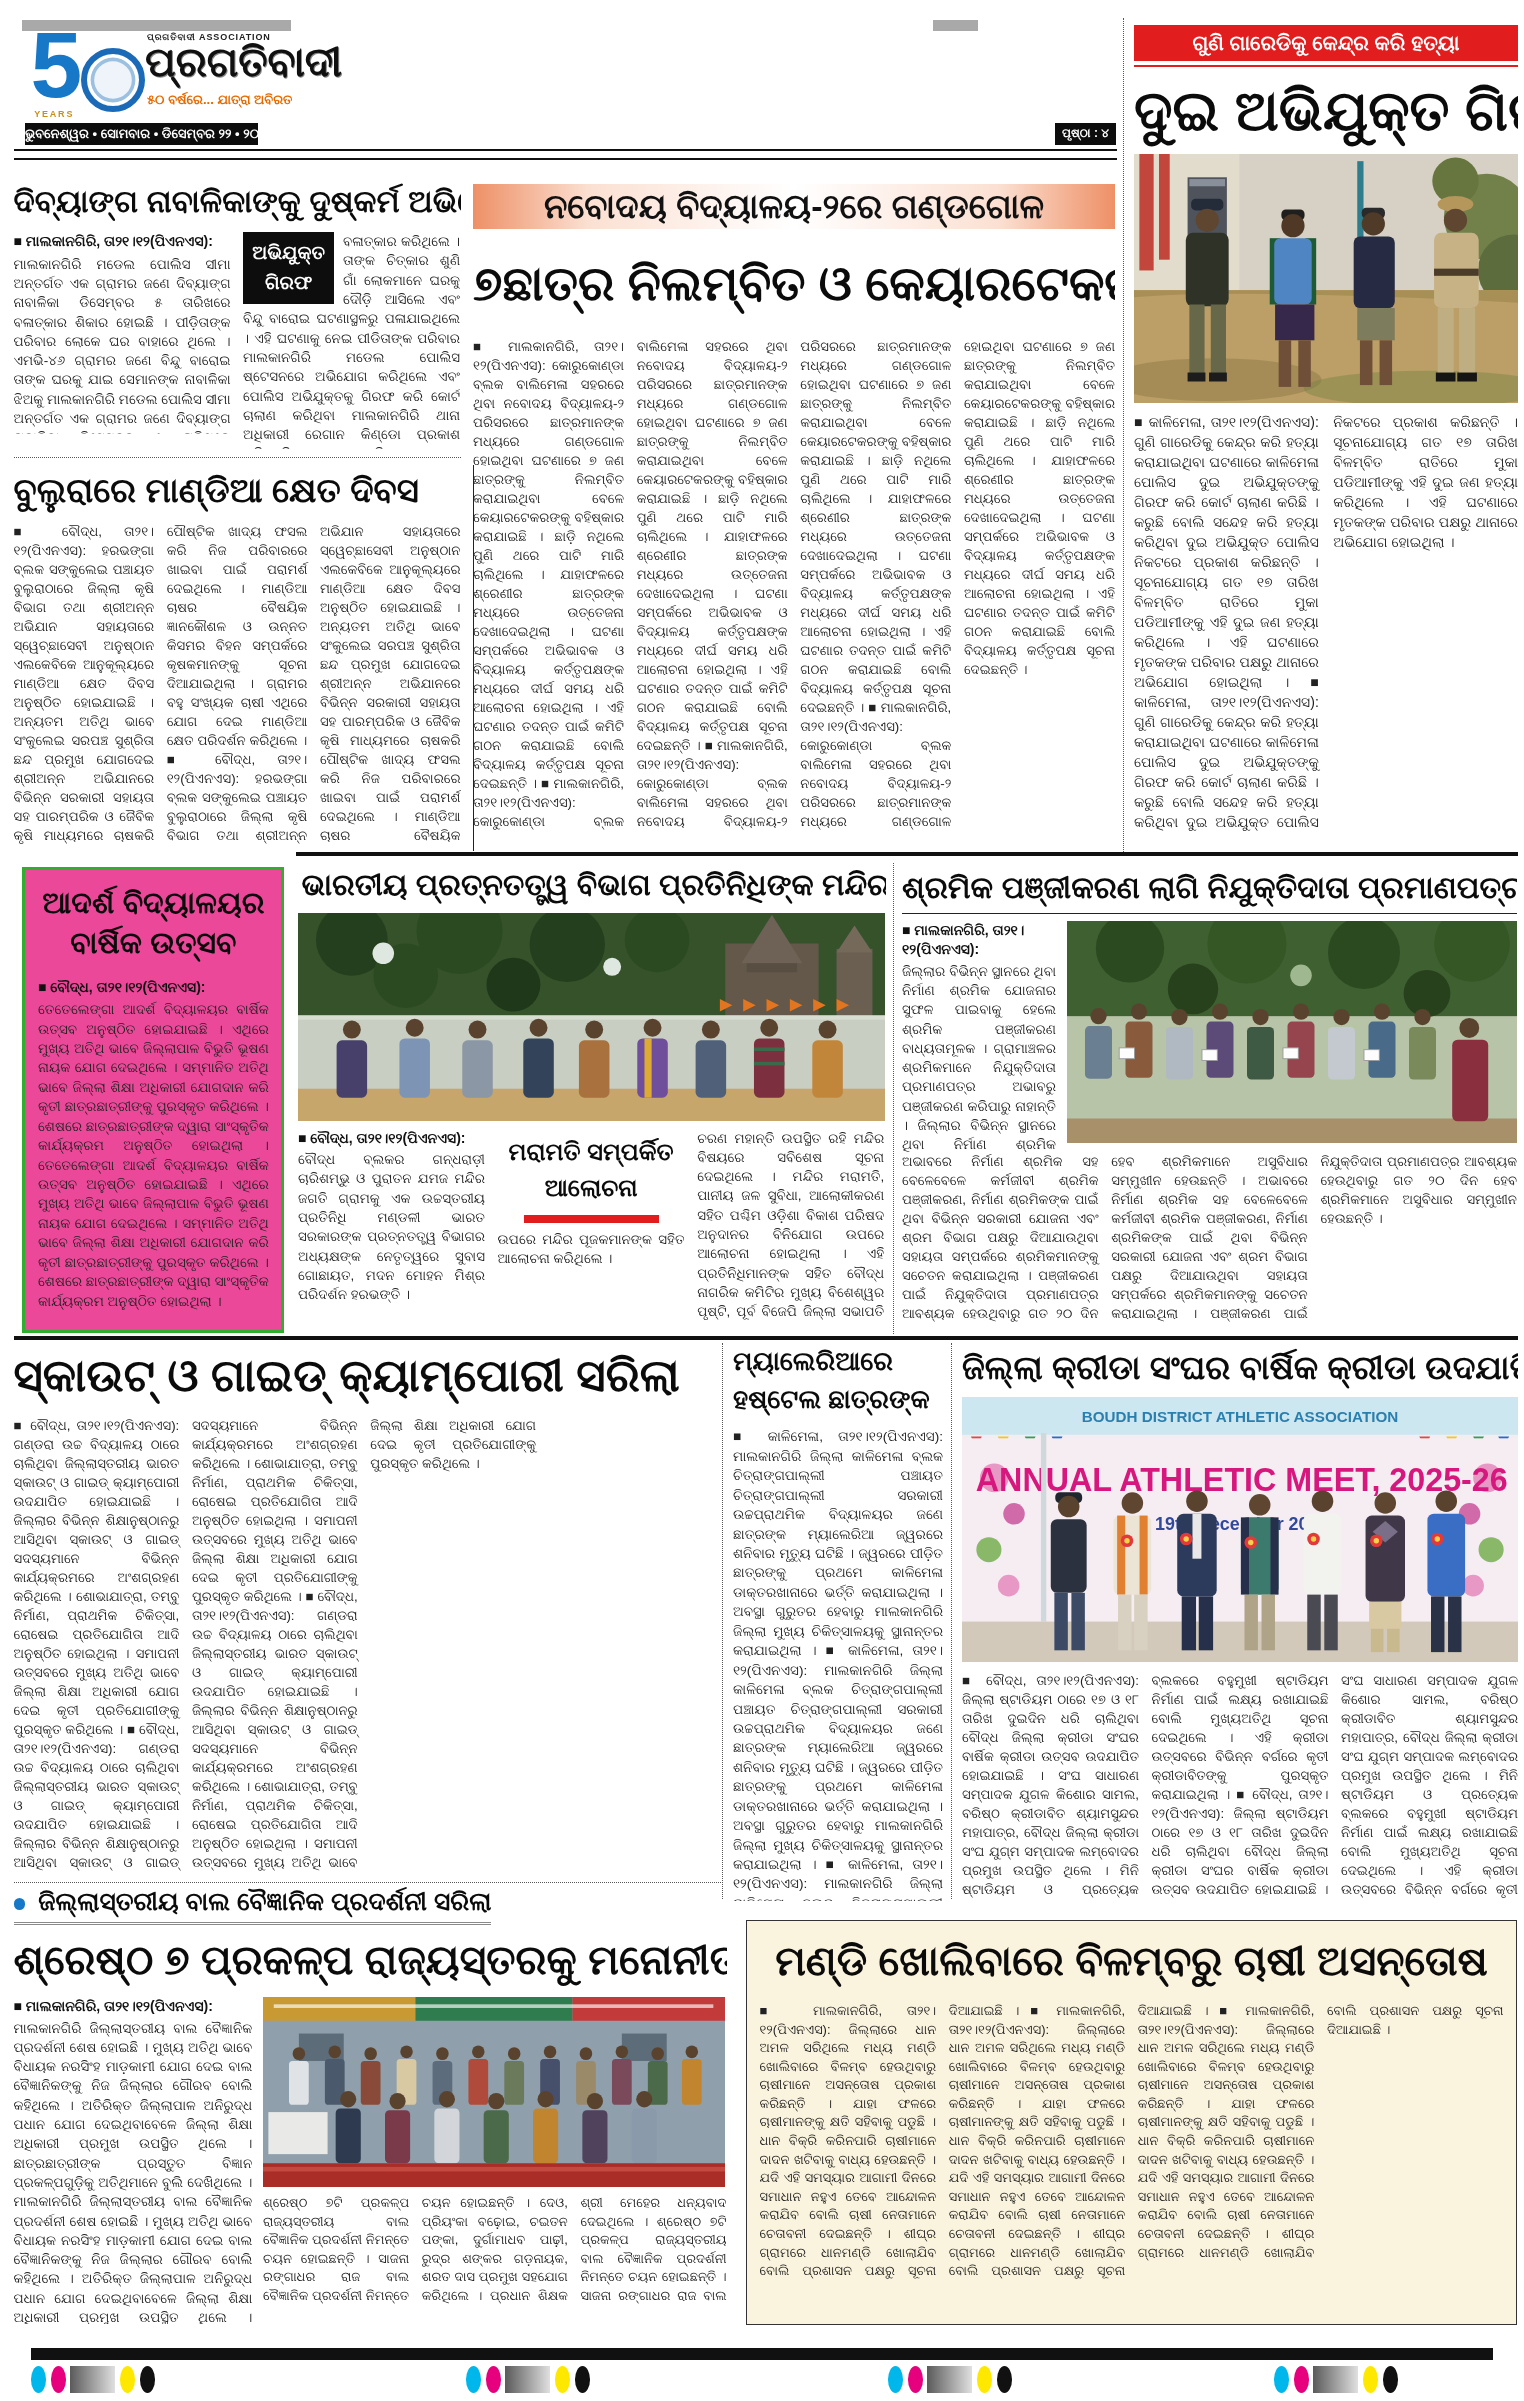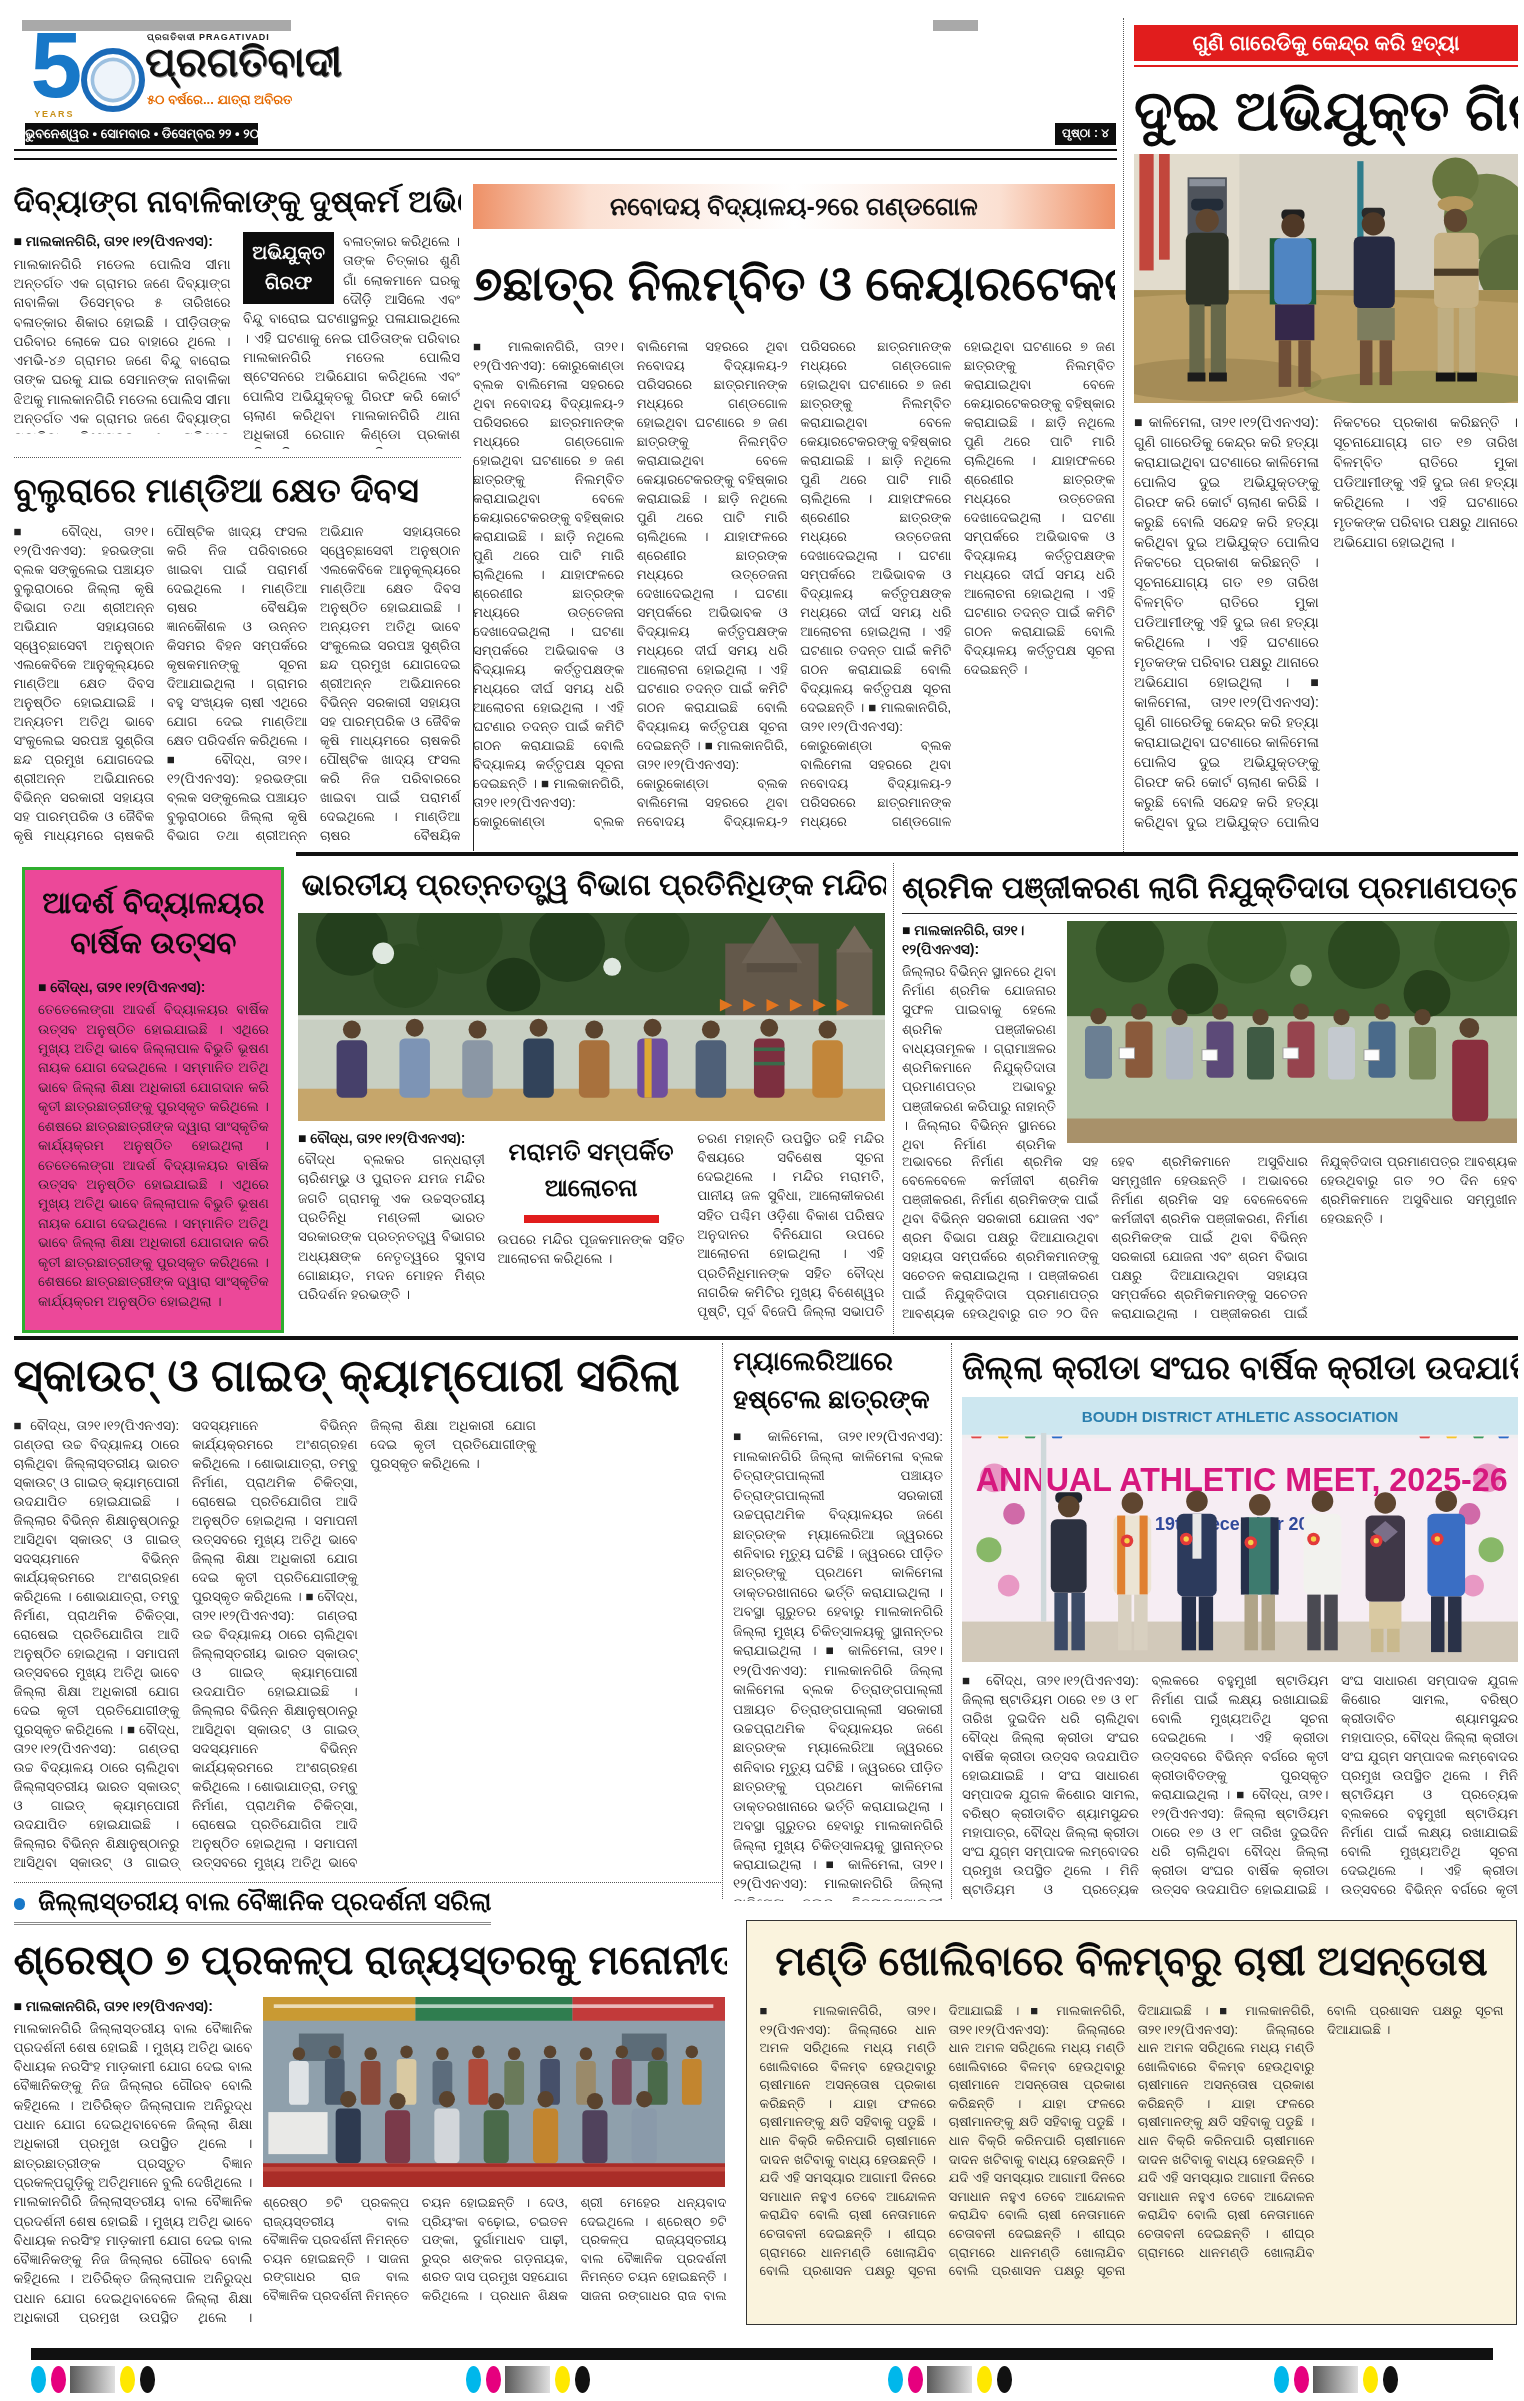--- a/index.html
+++ b/index.html
@@ -24,21 +24,21 @@
 <body>
 
 <div id="page">
 
   <div class="abs" style="left:22.4px;top:20px;width:269px;height:10.8px;background:#a9a9a9;"></div>
   <div class="abs" style="left:933px;top:20px;width:45px;height:10.8px;background:#a9a9a9;"></div>
 
   <div class="abs" style="left:27px;top:32px;width:377px;height:90px;">
     <span class="abs" style="left:3.6px;top:-12.6px;font-size:93px;font-weight:800;color:#1878c8;line-height:1;">5</span>
     <span class="abs" style="left:54px;top:16px;width:52px;height:52px;border-radius:50%;border:6.3px solid #1a6ab8;background:#eef4fa;box-shadow:inset 0 0 0 3.6px #fff, inset 0 0 0 7.2px #9cc0e0;"></span>
-    <span class="abs" style="left:120px;top:0px;font-size:9px;font-weight:bold;color:#222;letter-spacing:0.9px;">ପ୍ରଗତିବାଦୀ  PRAGATIVADI</span>
+    <span class="abs" style="left:120px;top:0px;font-size:9px;font-weight:bold;color:#222;letter-spacing:0.9px;">ପ୍ରଗତିବାଦୀ  ASSOCIATION</span>
     <span class="abs" style="left:118px;top:7.2px;font-size:41px;font-weight:900;color:#101010;text-shadow:0.9px 0.9px 0 #888;white-space:nowrap;">ପ୍ରଗତିବାଦୀ</span>
     <span class="abs" style="left:7.2px;top:77px;font-size:9px;font-weight:bold;color:#c89018;letter-spacing:1.8px;">YEARS</span>
     <span class="abs" style="left:120px;top:60px;font-size:13px;font-weight:bold;color:#e56a00;white-space:nowrap;">୫୦ ବର୍ଷରେ... ଯାତ୍ରା ଅବିରତ</span>
   </div>
 
   <div class="abs" style="left:25px;top:123px;width:233px;height:21.5px;background:#0d0d0d;color:#fff;font-size:13px;font-weight:bold;text-align:center;line-height:21.5px;white-space:nowrap;">ଭୁବନେଶ୍ୱର • ସୋମବାର • ଡିସେମ୍ବର ୨୨ • ୨୦୨୫</div>
 
 
   <div class="abs" style="left:1055px;top:123px;width:61px;height:21.5px;background:#0d0d0d;color:#fff;font-size:12px;font-weight:bold;text-align:center;line-height:21.5px;white-space:nowrap;">ପୃଷ୍ଠା : ୪</div>
 
@@ -115,21 +115,21 @@
   </div>
 
   <div class="abs dotted-h" style="left:13.5px;top:457px;width:447px;"></div>
 
   <div class="abs" style="left:13.5px;top:465px;width:447px;height:386px;border-right:1.8px solid #222;padding-right:12px;">
     <div class="hl nowrap" style="font-size:34px;height:50px;line-height:50px;">ବୁଲୁରାରେ ମାଣ୍ଡିଆ କ୍ଷେତ ଦିବସ</div>
     <div class="body-text cols c3" style="margin-top:7.2px;height:323px;font-size:13.3px;">■ ବୌଦ୍ଧ, ତା୨୧।୧୨(ପିଏନଏସ): ହରଭଙ୍ଗା ବ୍ଲକ ସଙ୍କୁଲେଇ ପଞ୍ଚାୟତ ବୁଲୁରାଠାରେ ଜିଲ୍ଲା କୃଷି ବିଭାଗ ତଥା ଶ୍ରୀଅନ୍ନ ଅଭିଯାନ ସହାୟତାରେ ସ୍ୱେଚ୍ଛାସେବୀ ଅନୁଷ୍ଠାନ ଏଲକେବିକେ ଆନୁକୂଲ୍ୟରେ ମାଣ୍ଡିଆ କ୍ଷେତ ଦିବସ ଅନୁଷ୍ଠିତ ହୋଇଯାଇଛି । ଅନ୍ୟତମ ଅତିଥି ଭାବେ ସଂକୁଲେଇ ସରପଞ୍ଚ ସୁଶ୍ରିତା ଛନ୍ଦ ପ୍ରମୁଖ ଯୋଗଦେଇ ଶ୍ରୀଅନ୍ନ ଅଭିଯାନରେ ବିଭିନ୍ନ ସରକାରୀ ସହାୟତା ସହ ପାରମ୍ପରିକ ଓ ଜୈବିକ କୃଷି ମାଧ୍ୟମରେ ଚାଷକରି ପୌଷ୍ଟିକ ଖାଦ୍ୟ ଫସଲ କରି ନିଜ ପରିବାରରେ ଖାଇବା ପାଇଁ ପରାମର୍ଶ ଦେଇଥିଲେ । ମାଣ୍ଡିଆ ଚାଷର ବୈଷୟିକ ଜ୍ଞାନକୌଶଳ ଓ ଉନ୍ନତ କିସମର ବିହନ ସମ୍ପର୍କରେ କୃଷକମାନଙ୍କୁ ସୂଚନା ଦିଆଯାଇଥିଲା । ଗ୍ରାମର ବହୁ ସଂଖ୍ୟକ ଚାଷୀ ଏଥିରେ ଯୋଗ ଦେଇ ମାଣ୍ଡିଆ କ୍ଷେତ ପରିଦର୍ଶନ କରିଥିଲେ । ■ ବୌଦ୍ଧ, ତା୨୧।୧୨(ପିଏନଏସ): ହରଭଙ୍ଗା ବ୍ଲକ ସଙ୍କୁଲେଇ ପଞ୍ଚାୟତ ବୁଲୁରାଠାରେ ଜିଲ୍ଲା କୃଷି ବିଭାଗ ତଥା ଶ୍ରୀଅନ୍ନ ଅଭିଯାନ ସହାୟତାରେ ସ୍ୱେଚ୍ଛାସେବୀ ଅନୁଷ୍ଠାନ ଏଲକେବିକେ ଆନୁକୂଲ୍ୟରେ ମାଣ୍ଡିଆ କ୍ଷେତ ଦିବସ ଅନୁଷ୍ଠିତ ହୋଇଯାଇଛି । ଅନ୍ୟତମ ଅତିଥି ଭାବେ ସଂକୁଲେଇ ସରପଞ୍ଚ ସୁଶ୍ରିତା ଛନ୍ଦ ପ୍ରମୁଖ ଯୋଗଦେଇ ଶ୍ରୀଅନ୍ନ ଅଭିଯାନରେ ବିଭିନ୍ନ ସରକାରୀ ସହାୟତା ସହ ପାରମ୍ପରିକ ଓ ଜୈବିକ କୃଷି ମାଧ୍ୟମରେ ଚାଷକରି ପୌଷ୍ଟିକ ଖାଦ୍ୟ ଫସଲ କରି ନିଜ ପରିବାରରେ ଖାଇବା ପାଇଁ ପରାମର୍ଶ ଦେଇଥିଲେ । ମାଣ୍ଡିଆ ଚାଷର ବୈଷୟିକ ଜ୍ଞାନକୌଶଳ ଓ ଉନ୍ନତ କିସମର ବିହନ ସମ୍ପର୍କରେ କୃଷକମାନଙ୍କୁ ସୂଚନା ଦିଆଯାଇଥିଲା । ଗ୍ରାମର ବହୁ ସଂଖ୍ୟକ ଚାଷୀ ଏଥିରେ ଯୋଗ ଦେଇ ମାଣ୍ଡିଆ କ୍ଷେତ ପରିଦର୍ଶନ କରିଥିଲେ ।</div>
   </div>
 
   <div class="abs" style="left:473px;top:184px;width:642px;height:668px;">
-    <div style="height:45px;background:linear-gradient(90deg,#ee9066 0%,#fbe0d2 18%,#ffffff 50%,#fbe0d2 82%,#ee9066 100%);color:#111;font-weight:800;font-size:25px;text-align:center;line-height:45px;white-space:nowrap;overflow:hidden;">ନବୋଦୟ ବିଦ୍ୟାଳୟ-୨ରେ ଗଣ୍ଡଗୋଳ</div>
+    <div style="height:45px;background:linear-gradient(90deg,#ee9066 0%,#fbe0d2 18%,#ffffff 50%,#fbe0d2 82%,#ee9066 100%);color:#111;font-weight:800;font-size:34px;text-align:center;line-height:45px;white-space:nowrap;overflow:hidden;">ନବୋଦୟ ବିଦ୍ୟାଳୟ-୨ରେ ଗଣ୍ଡଗୋଳ</div>
     <div class="hl nowrap" style="font-size:48px;text-align:center;margin-top:12.6px;height:83px;line-height:83px;">୭ଛାତ୍ର ନିଲମ୍ବିତ ଓ କେୟାରଟେକର ବହିଷ୍କୃତ</div>
     <div class="body-text cols c4" style="margin-top:12.6px;height:501px;font-size:13.3px;">■ ମାଲକାନଗିରି, ତା୨୧।୧୨(ପିଏନଏସ): କୋରୁକୋଣ୍ଡା ବ୍ଲକ ବାଲିମେଳା ସହରରେ ଥିବା ନବୋଦୟ ବିଦ୍ୟାଳୟ-୨ ପରିସରରେ ଛାତ୍ରମାନଙ୍କ ମଧ୍ୟରେ ଗଣ୍ଡଗୋଳ ହୋଇଥିବା ଘଟଣାରେ ୭ ଜଣ ଛାତ୍ରଙ୍କୁ ନିଲମ୍ବିତ କରାଯାଇଥିବା ବେଳେ କେୟାରଟେକରଙ୍କୁ ବହିଷ୍କାର କରାଯାଇଛି । ଛାଡ଼ି ନଥିଲେ ପୁଣି ଥରେ ପାଟି ମାରି ଚାଲିଥିଲେ । ଯାହାଫଳରେ ଶ୍ରେଣୀର ଛାତ୍ରଙ୍କ ମଧ୍ୟରେ ଉତ୍ତେଜନା ଦେଖାଦେଇଥିଲା । ଘଟଣା ସମ୍ପର୍କରେ ଅଭିଭାବକ ଓ ବିଦ୍ୟାଳୟ କର୍ତ୍ତୃପକ୍ଷଙ୍କ ମଧ୍ୟରେ ଦୀର୍ଘ ସମୟ ଧରି ଆଲୋଚନା ହୋଇଥିଲା । ଏହି ଘଟଣାର ତଦନ୍ତ ପାଇଁ କମିଟି ଗଠନ କରାଯାଇଛି ବୋଲି ବିଦ୍ୟାଳୟ କର୍ତ୍ତୃପକ୍ଷ ସୂଚନା ଦେଇଛନ୍ତି । ■ ମାଲକାନଗିରି, ତା୨୧।୧୨(ପିଏନଏସ): କୋରୁକୋଣ୍ଡା ବ୍ଲକ ବାଲିମେଳା ସହରରେ ଥିବା ନବୋଦୟ ବିଦ୍ୟାଳୟ-୨ ପରିସରରେ ଛାତ୍ରମାନଙ୍କ ମଧ୍ୟରେ ଗଣ୍ଡଗୋଳ ହୋଇଥିବା ଘଟଣାରେ ୭ ଜଣ ଛାତ୍ରଙ୍କୁ ନିଲମ୍ବିତ କରାଯାଇଥିବା ବେଳେ କେୟାରଟେକରଙ୍କୁ ବହିଷ୍କାର କରାଯାଇଛି । ଛାଡ଼ି ନଥିଲେ ପୁଣି ଥରେ ପାଟି ମାରି ଚାଲିଥିଲେ । ଯାହାଫଳରେ ଶ୍ରେଣୀର ଛାତ୍ରଙ୍କ ମଧ୍ୟରେ ଉତ୍ତେଜନା ଦେଖାଦେଇଥିଲା । ଘଟଣା ସମ୍ପର୍କରେ ଅଭିଭାବକ ଓ ବିଦ୍ୟାଳୟ କର୍ତ୍ତୃପକ୍ଷଙ୍କ ମଧ୍ୟରେ ଦୀର୍ଘ ସମୟ ଧରି ଆଲୋଚନା ହୋଇଥିଲା । ଏହି ଘଟଣାର ତଦନ୍ତ ପାଇଁ କମିଟି ଗଠନ କରାଯାଇଛି ବୋଲି ବିଦ୍ୟାଳୟ କର୍ତ୍ତୃପକ୍ଷ ସୂଚନା ଦେଇଛନ୍ତି । ■ ମାଲକାନଗିରି, ତା୨୧।୧୨(ପିଏନଏସ): କୋରୁକୋଣ୍ଡା ବ୍ଲକ ବାଲିମେଳା ସହରରେ ଥିବା ନବୋଦୟ ବିଦ୍ୟାଳୟ-୨ ପରିସରରେ ଛାତ୍ରମାନଙ୍କ ମଧ୍ୟରେ ଗଣ୍ଡଗୋଳ ହୋଇଥିବା ଘଟଣାରେ ୭ ଜଣ ଛାତ୍ରଙ୍କୁ ନିଲମ୍ବିତ କରାଯାଇଥିବା ବେଳେ କେୟାରଟେକରଙ୍କୁ ବହିଷ୍କାର କରାଯାଇଛି । ଛାଡ଼ି ନଥିଲେ ପୁଣି ଥରେ ପାଟି ମାରି ଚାଲିଥିଲେ । ଯାହାଫଳରେ ଶ୍ରେଣୀର ଛାତ୍ରଙ୍କ ମଧ୍ୟରେ ଉତ୍ତେଜନା ଦେଖାଦେଇଥିଲା । ଘଟଣା ସମ୍ପର୍କରେ ଅଭିଭାବକ ଓ ବିଦ୍ୟାଳୟ କର୍ତ୍ତୃପକ୍ଷଙ୍କ ମଧ୍ୟରେ ଦୀର୍ଘ ସମୟ ଧରି ଆଲୋଚନା ହୋଇଥିଲା । ଏହି ଘଟଣାର ତଦନ୍ତ ପାଇଁ କମିଟି ଗଠନ କରାଯାଇଛି ବୋଲି ବିଦ୍ୟାଳୟ କର୍ତ୍ତୃପକ୍ଷ ସୂଚନା ଦେଇଛନ୍ତି । ■ ମାଲକାନଗିରି, ତା୨୧।୧୨(ପିଏନଏସ): କୋରୁକୋଣ୍ଡା ବ୍ଲକ ବାଲିମେଳା ସହରରେ ଥିବା ନବୋଦୟ ବିଦ୍ୟାଳୟ-୨ ପରିସରରେ ଛାତ୍ରମାନଙ୍କ ମଧ୍ୟରେ ଗଣ୍ଡଗୋଳ ହୋଇଥିବା ଘଟଣାରେ ୭ ଜଣ ଛାତ୍ରଙ୍କୁ ନିଲମ୍ବିତ କରାଯାଇଥିବା ବେଳେ କେୟାରଟେକରଙ୍କୁ ବହିଷ୍କାର କରାଯାଇଛି । ଛାଡ଼ି ନଥିଲେ ପୁଣି ଥରେ ପାଟି ମାରି ଚାଲିଥିଲେ । ଯାହାଫଳରେ ଶ୍ରେଣୀର ଛାତ୍ରଙ୍କ ମଧ୍ୟରେ ଉତ୍ତେଜନା ଦେଖାଦେଇଥିଲା । ଘଟଣା ସମ୍ପର୍କରେ ଅଭିଭାବକ ଓ ବିଦ୍ୟାଳୟ କର୍ତ୍ତୃପକ୍ଷଙ୍କ ମଧ୍ୟରେ ଦୀର୍ଘ ସମୟ ଧରି ଆଲୋଚନା ହୋଇଥିଲା । ଏହି ଘଟଣାର ତଦନ୍ତ ପାଇଁ କମିଟି ଗଠନ କରାଯାଇଛି ବୋଲି ବିଦ୍ୟାଳୟ କର୍ତ୍ତୃପକ୍ଷ ସୂଚନା ଦେଇଛନ୍ତି ।</div>
   </div>
 
   <div class="abs heavy" style="left:296px;top:852px;width:1222px;height:3.6px;"></div>
 
   <div class="abs" style="left:22.4px;top:867px;width:262px;height:466px;border:3.6px solid #2fae2f;background:#ec4899;box-sizing:border-box;padding:12.6px 12.6px;">
     <div class="hl" style="font-size:30px;text-align:center;line-height:1.35;height:86px;overflow:hidden;">ଆଦର୍ଶ ବିଦ୍ୟାଳୟର ବାର୍ଷିକ ଉତ୍ସବ</div>
     <div class="byline" style="margin-top:9px;">■ ବୌଦ୍ଧ, ତା୨୧।୧୨(ପିଏନଏସ):</div>
     <div class="body-text" style="margin-top:3.6px;height:316px;font-size:13.6px;">ତେତେଲେଙ୍ଗା ଆଦର୍ଶ ବିଦ୍ୟାଳୟର ବାର୍ଷିକ ଉତ୍ସବ ଅନୁଷ୍ଠିତ ହୋଇଯାଇଛି । ଏଥିରେ ମୁଖ୍ୟ ଅତିଥି ଭାବେ ଜିଲ୍ଲାପାଳ ବିଭୁତି ଭୂଷଣ ନାୟକ ଯୋଗ ଦେଇଥିଲେ । ସମ୍ମାନିତ ଅତିଥି ଭାବେ ଜିଲ୍ଲା ଶିକ୍ଷା ଅଧିକାରୀ ଯୋଗଦାନ କରି କୃତୀ ଛାତ୍ରଛାତ୍ରୀଙ୍କୁ ପୁରସ୍କୃତ କରିଥିଲେ । ଶେଷରେ ଛାତ୍ରଛାତ୍ରୀଙ୍କ ଦ୍ୱାରା ସାଂସ୍କୃତିକ କାର୍ଯ୍ୟକ୍ରମ ଅନୁଷ୍ଠିତ ହୋଇଥିଲା । ତେତେଲେଙ୍ଗା ଆଦର୍ଶ ବିଦ୍ୟାଳୟର ବାର୍ଷିକ ଉତ୍ସବ ଅନୁଷ୍ଠିତ ହୋଇଯାଇଛି । ଏଥିରେ ମୁଖ୍ୟ ଅତିଥି ଭାବେ ଜିଲ୍ଲାପାଳ ବିଭୁତି ଭୂଷଣ ନାୟକ ଯୋଗ ଦେଇଥିଲେ । ସମ୍ମାନିତ ଅତିଥି ଭାବେ ଜିଲ୍ଲା ଶିକ୍ଷା ଅଧିକାରୀ ଯୋଗଦାନ କରି କୃତୀ ଛାତ୍ରଛାତ୍ରୀଙ୍କୁ ପୁରସ୍କୃତ କରିଥିଲେ । ଶେଷରେ ଛାତ୍ରଛାତ୍ରୀଙ୍କ ଦ୍ୱାରା ସାଂସ୍କୃତିକ କାର୍ଯ୍ୟକ୍ରମ ଅନୁଷ୍ଠିତ ହୋଇଥିଲା ।</div>

